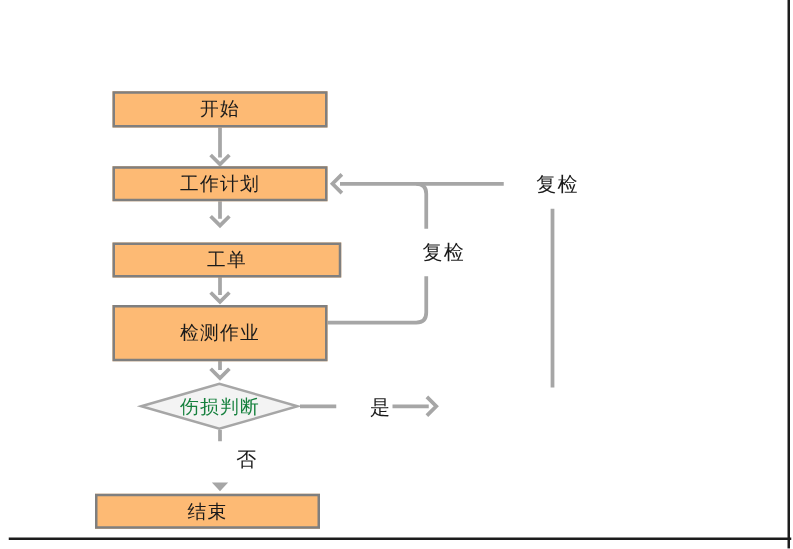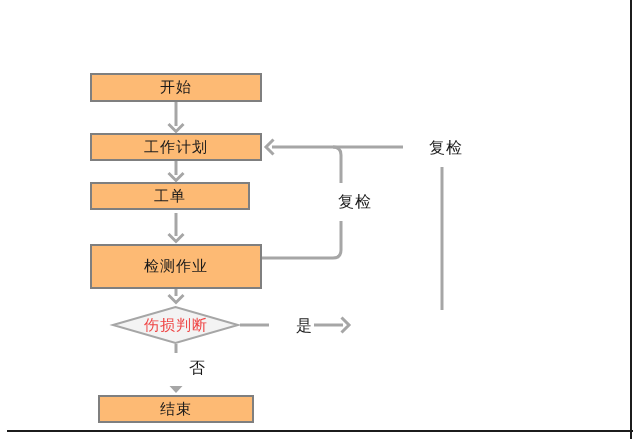--- a/index.html
+++ b/index.html
@@ -31,21 +31,21 @@
     background:#fdba74;border:2px solid #7f7f7f;
     display:flex;align-items:center;justify-content:center;
     font-size:15px;color:#1a1a1a;letter-spacing:1px;
   }
   .fc-label{
     position:absolute;font-size:16px;color:#1a1a1a;
     text-align:right;letter-spacing:1px;
   }
   .diamond-label{
     position:absolute;left:116px;top:316px;width:120px;
-    text-align:center;font-size:15px;color:#ef4444;letter-spacing:1px;
+    text-align:center;font-size:15px;color:#15803d;letter-spacing:1px;
   }
   
   .edge-right{position:absolute;left:630px;top:0;width:2px;height:439px;background:#1c1c1c;}
   .edge-bottom{position:absolute;left:7px;top:430px;width:626px;height:2px;background:#1c1c1c;}
 </style>
 </head>
 <body>
 
 <div class="page">
 
@@ -84,27 +84,27 @@
 
     <polygon points="113,325 175.5,307 238,325 175.5,343" fill="#f3f3f3" stroke="#a6a6a6" stroke-width="2"></polygon>
   </svg>
 
   <div class="node" style="left:90px;top:73px;width:172px;height:29px;">
     <span>开始</span>
   </div>
   <div class="node" style="left:90px;top:133px;width:172px;height:28px;">
     <span>工作计划</span>
   </div>
-  <div class="node" style="left:90px;top:182px;width:160px;height:28px;">
+  <div class="node" style="left:90px;top:194px;width:183px;height:28px;">
     <span>工单</span>
   </div>
   <div class="node" style="left:90px;top:244px;width:172px;height:45px;">
     <span>检测作业</span>
   </div>
-  <div class="node" style="left:98px;top:395px;width:156px;height:28px;">
+  <div class="node" style="left:76px;top:395px;width:180px;height:28px;">
     <span>结束</span>
   </div>
 
   <div class="diamond-label">伤损判断</div>
 
   <div class="fc-label" style="left:403px;top:138px;width:60px;">复检</div>
   <div class="fc-label" style="left:312px;top:192px;width:60px;">复检</div>
   <div class="fc-label" style="left:273px;top:316px;width:40px;">是</div>
   <div class="fc-label" style="left:146px;top:358px;width:60px;">否</div>
 

